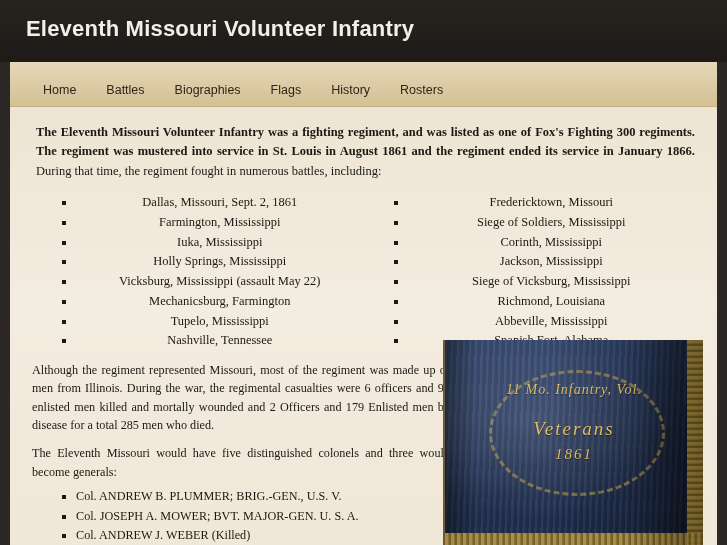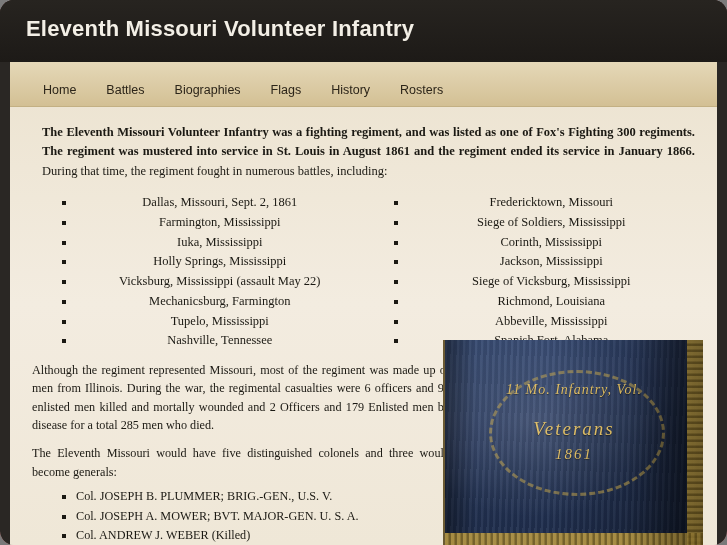--- a/index.html
+++ b/index.html
@@ -12,21 +12,20 @@
     overflow: hidden;
     background: #7a7a7a;
     font-family: "Liberation Serif", serif;
   }
   .page {
     position: relative;
     width: 727px;
     height: 545px;
     background: #fca5a5;
     overflow: hidden;
-    border-radius: 14px;
   }
   
   .frame {
     position: absolute;
     left: 0;
     top: 0;
     width: 727px;
     height: 545px;
     background: #2a2724;
   }
@@ -89,21 +88,21 @@
     position: relative;
     padding: 16px 22px 0 22px;
     color: #1c1a16;
   }
   .intro {
     font-family: "Liberation Serif", serif;
     font-size: 12.5px;
     font-weight: bold;
     line-height: 1.55;
     text-align: justify;
-    margin: 0 0 12px 10px;
+    margin: 0 0 12px 4px;
     color: #1b1913;
   }
   .intro .normal {
     font-weight: normal;
   }
   .battle-cols {
     display: flex;
     margin: 4px 0 8px 0;
   }
   .battle-cols ul {
@@ -268,21 +267,21 @@
           <li>Abbeville, Mississippi</li>
           <li>Spanish Fort, Alabama</li>
         </ul>
       </div>
 
       <p class="body-text text-col">Although the regiment represented Missouri, most of the regiment was made up of men from Illinois. During the war, the regimental casualties were 6 officers and 98 enlisted men killed and mortally wounded and 2 Officers and 179 Enlisted men by disease for a total 285 men who died.</p>
 
       <p class="body-text text-col">The Eleventh Missouri would have five distinguished colonels and three would become generals:</p>
 
       <ul class="colonels">
-        <li>Col. JOSEPH B. PLUMMER; BRIG.-GEN., U.S. V.</li>
+        <li>Col. ANDREW B. PLUMMER; BRIG.-GEN., U.S. V.</li>
         <li>Col. JOSEPH A. MOWER; BVT. MAJOR-GEN. U. S. A.</li>
         <li>Col. ANDREW J. WEBER (Killed)</li>
 
       </ul>
 
     </div>
 
     <div class="flag">
       <div class="cloth"></div>
       <div class="wreath"></div>

